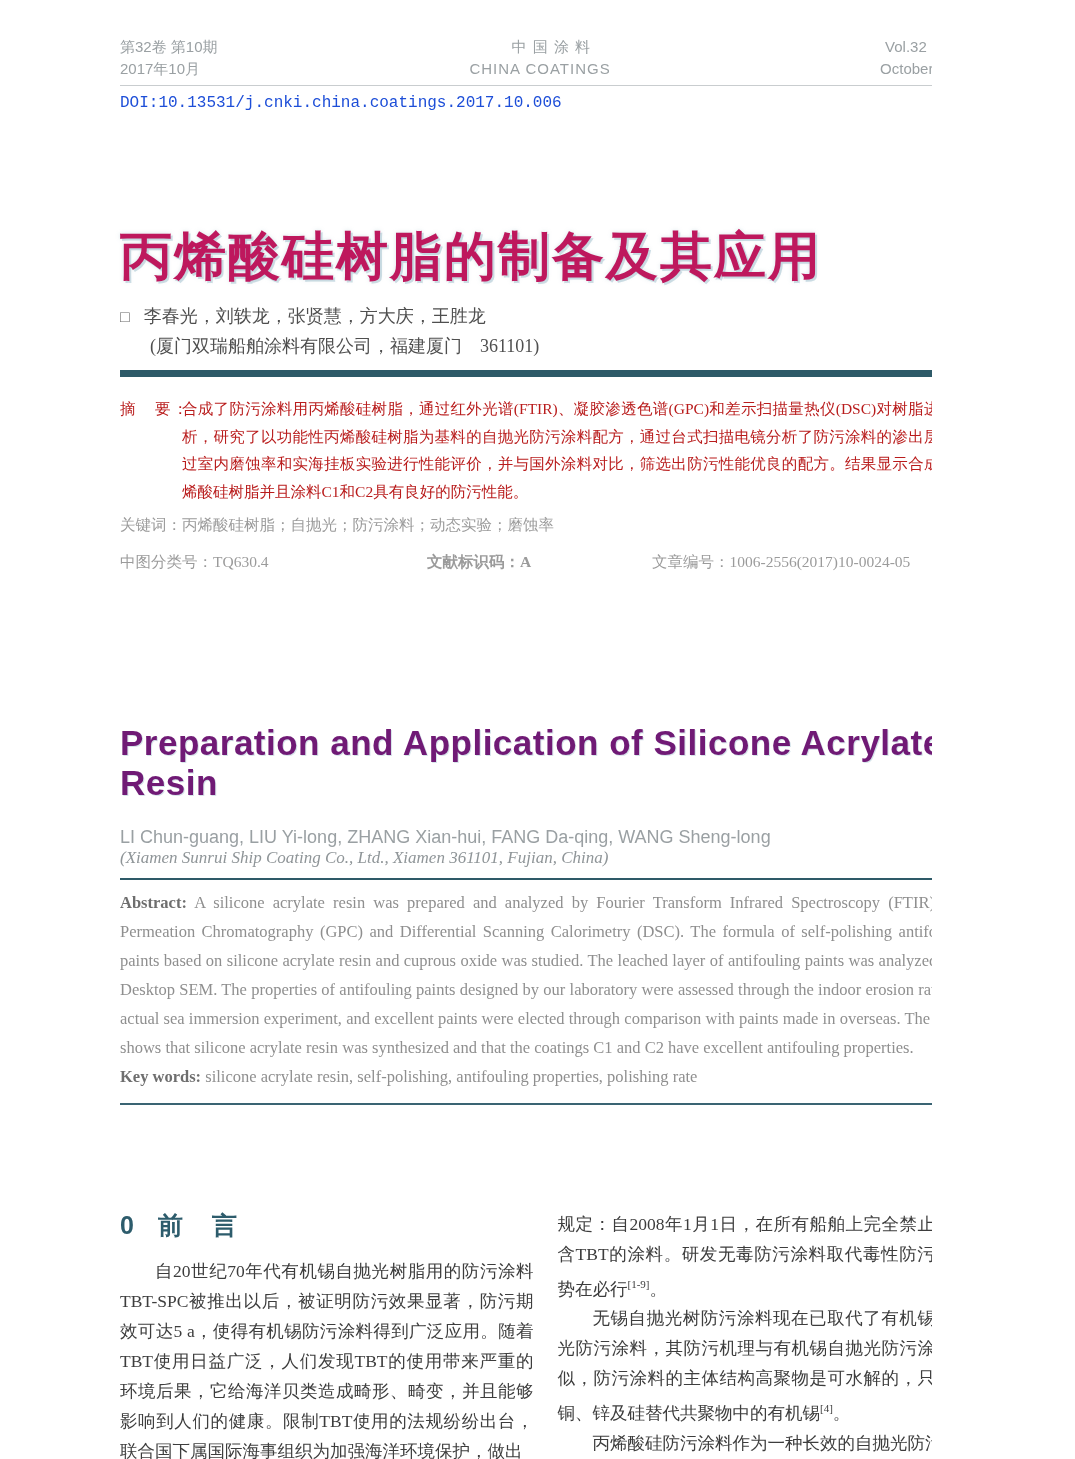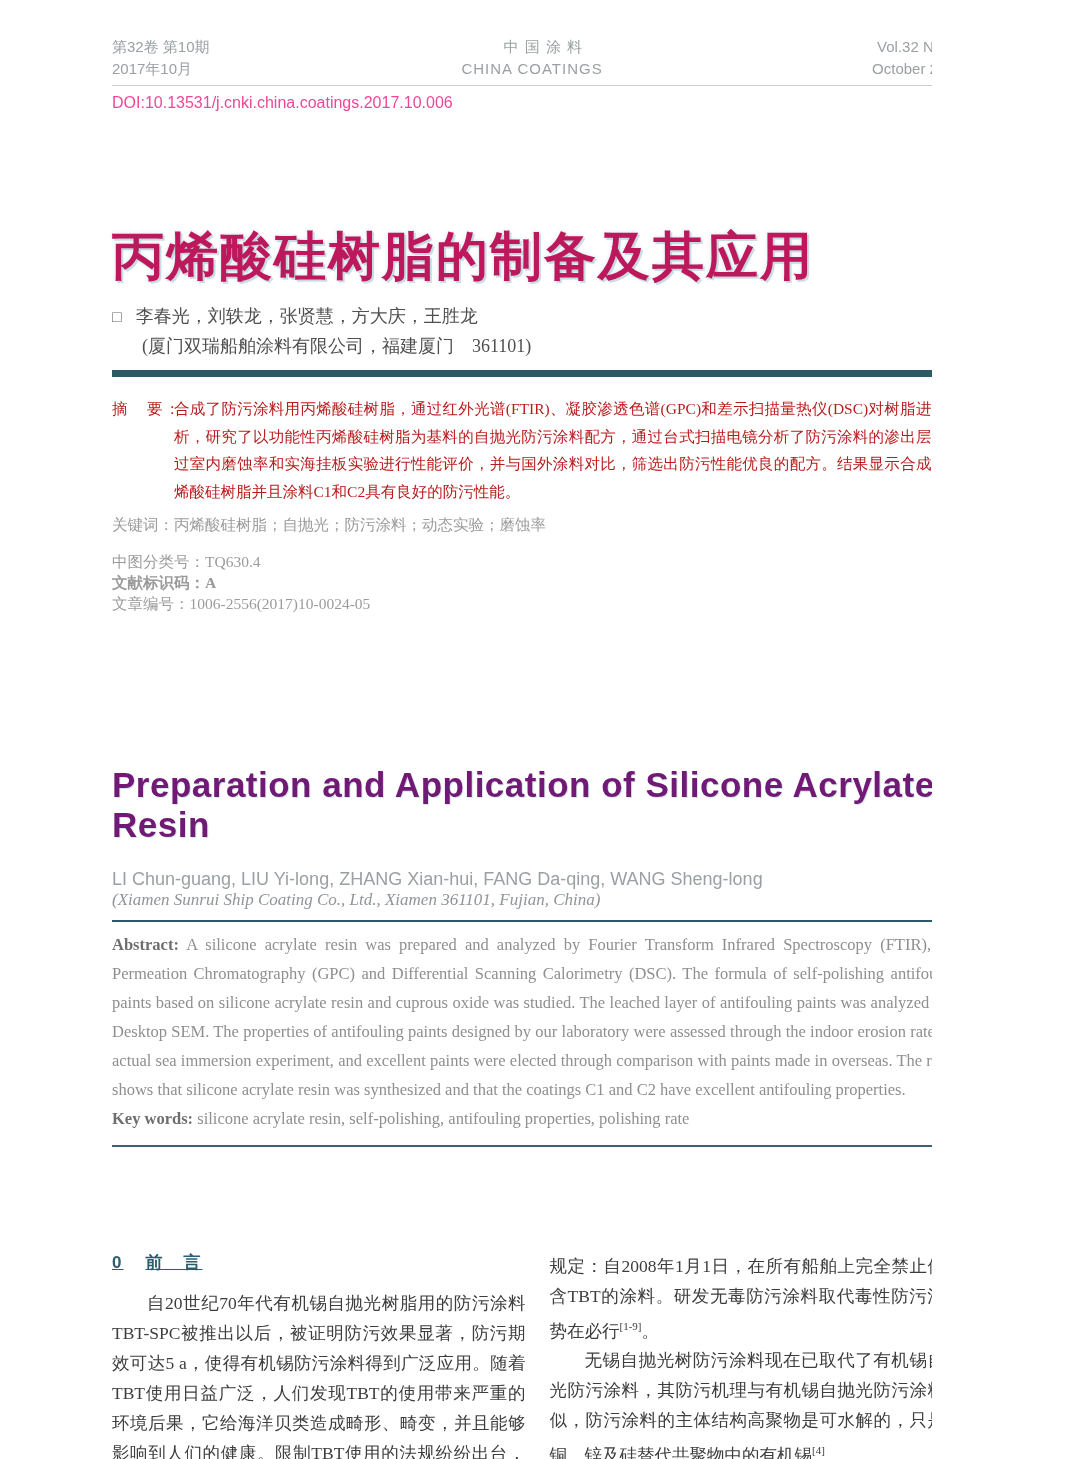--- a/index.html
+++ b/index.html
@@ -4,31 +4,32 @@
 <style>
   html,body{margin:0;padding:0;background:#ffffff;}
   #page{
     position:relative;
     width:932px;height:1459px;
     background:#ffffff;
     font-family:"Liberation Serif", serif;
     color:#404040;
     overflow:hidden;
     box-sizing:border-box;
+    padding-left:8px;
   }
   .content{margin:0 112px;width:851px;box-sizing:border-box;}
 
   
   .jheader{padding-top:36px;font-family:"Liberation Sans", sans-serif;color:#9aa0a3;font-size:15px;line-height:22px;}
   .jheader-row{display:flex;justify-content:space-between;}
   .jh-col{white-space:nowrap;}
   .jh-center{text-align:left;letter-spacing:1px;}
   .jh-right{text-align:right;}
   .jheader-rule{border:none;border-top:1px solid #c9cdcf;margin:5px 0 6px 0;}
-  .doi{font-family:Liberation Sans, sans-serif;color:#ec4899;font-size:16px;}
+  .doi{font-family:Liberation Mono, monospace;color:#1d4ed8;font-size:16px;}
 
   
   .cn-title{
     margin-top:112px;
     font-family:"Liberation Sans", sans-serif;
     font-weight:700;
     font-size:52px;
     line-height:60px;
     letter-spacing:2px;
     color:#be185d;
@@ -37,21 +38,21 @@
   .cn-authors{margin-top:18px;font-size:18px;color:#4f4f4f;font-family:"Liberation Serif", serif;}
   .cn-authors .marker{display:inline-block;margin-right:14px;color:#6a6a6a;font-size:16px;}
   .cn-affil{margin-top:6px;margin-left:30px;font-size:18px;color:#4f4f4f;}
   .thick-bar{margin-top:12px;height:7px;background:#2e5a68;}
 
   
   .cn-abstract{margin-top:18px;color:#b91c1c;font-size:15.5px;line-height:27.5px;text-align:justify;}
   .hang{padding-left:62px;position:relative;}
   .hang .hang-label{position:absolute;left:0;top:0;letter-spacing:2px;}
   .cn-keywords{margin-top:10px;color:#9b9b9b;font-size:15.5px;}
-  .cn-class-row{margin-top:16px;display:flex;color:#9b9b9b;font-size:15.5px;flex-direction:column;}
+  .cn-class-row{margin-top:16px;display:flex;color:#9b9b9b;font-size:15.5px;}
   .cn-class-row .cls1{width:307px;}
   .cn-class-row .cls2{width:225px;font-weight:bold;}
 
   
   .en-title{
     margin-top:150px;
     font-family:"Liberation Sans", sans-serif;
     font-weight:700;
     font-size:35px;
     letter-spacing:.5px;
@@ -67,21 +68,21 @@
   .en-abstract b{color:#6e6e6e;}
   .en-keywords{color:#8f8f8f;font-size:16.5px;line-height:29px;}
   .en-keywords b{color:#6e6e6e;}
   .hair-rule{margin-top:12px;height:1.5px;background:#3a6473;}
 
   
   .cols{margin-top:104px;display:flex;gap:24px;}
   .col{width:414px;box-sizing:border-box;}
   .sec-head{
     font-family:"Liberation Sans", sans-serif;
-    color:#2d5c6c;font-size:17px;font-weight:700;letter-spacing:2px;margin:0 0 14px 0;text-decoration:underline;
+    color:#2d5c6c;font-size:25px;font-weight:700;letter-spacing:2px;margin:0 0 14px 0;
   }
   .sec-head .sec-num{margin-right:22px;}
   .body-p{margin:0;font-size:17.5px;line-height:30px;text-align:justify;color:#3d3d3d;}
   .indent{text-indent:2em;}
   sup.ref{font-size:11px;color:#3d3d3d;}
 </style>
 </head>
 <body>
 
 <div id="page">

